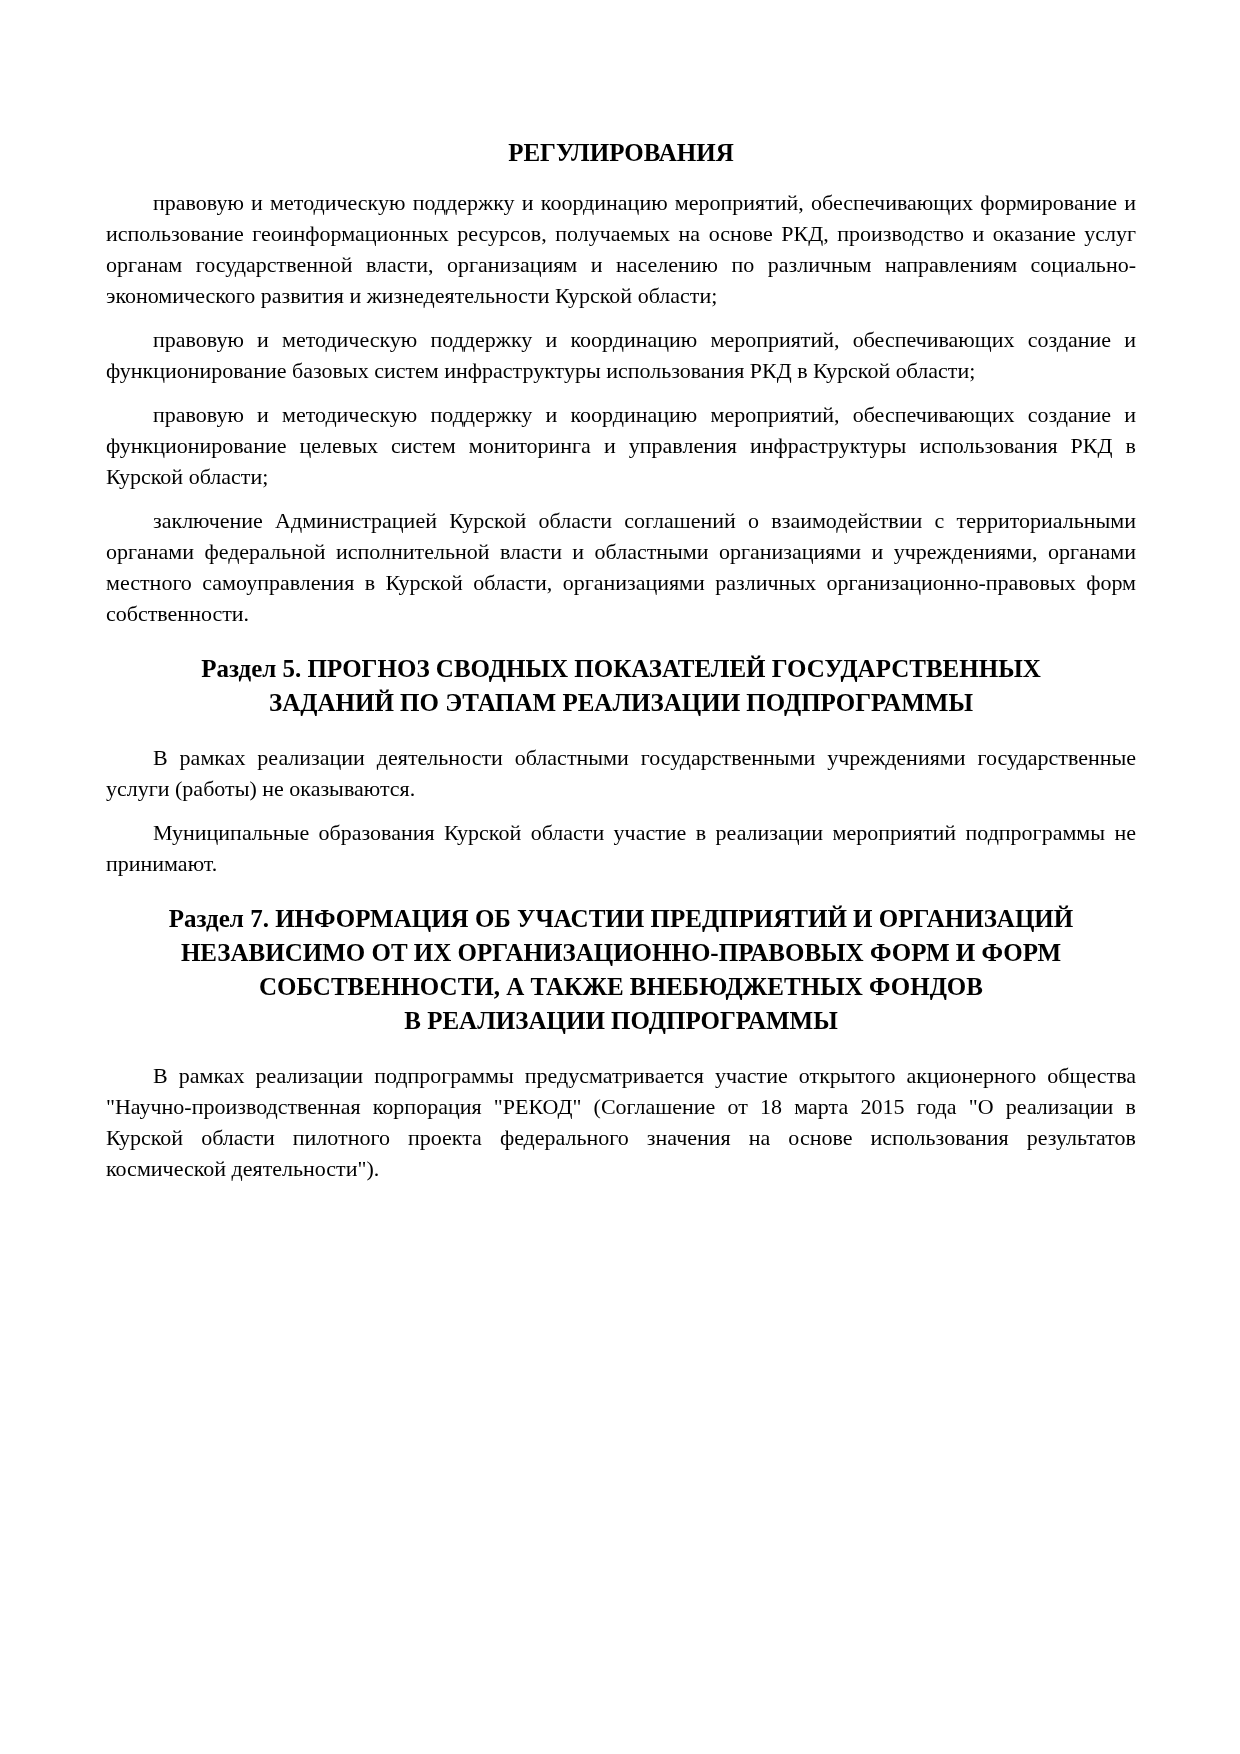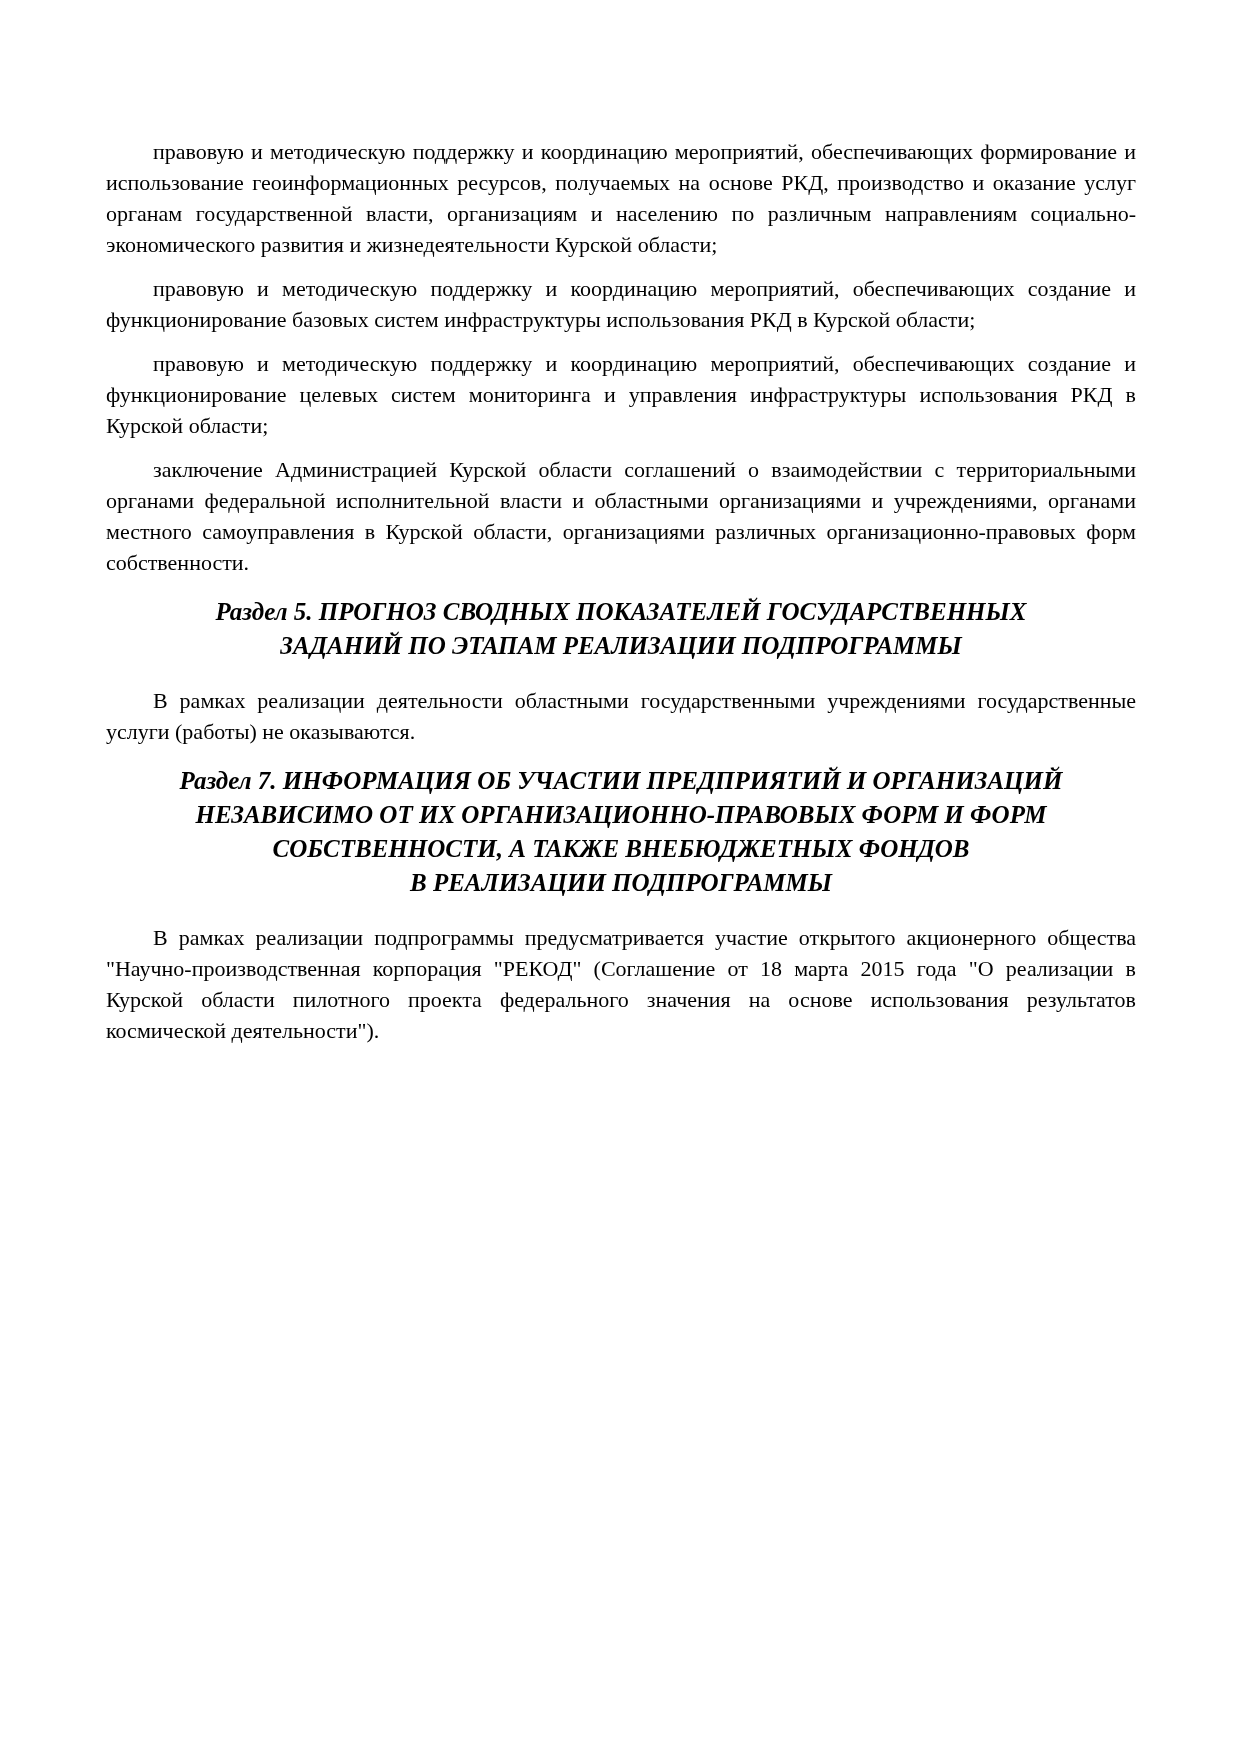--- a/index.html
+++ b/index.html
@@ -22,54 +22,55 @@
     font-weight: bold;
     text-align: center;
     margin: 0 0 18px 0;
     white-space: pre-line;
   }
   .section-heading {
     font-size: 25px;
     line-height: 34px;
     font-weight: bold;
     text-align: center;
-    margin: 17px 0 22px 0;
+    margin: 23px 0 22px 0;
     white-space: pre-line;
-    font-style: italic;
   }
   .para {
     font-size: 22px;
     line-height: 31px;
     text-align: justify;
     text-indent: 47px;
     margin: 0 0 13px 0;
   }
 </style>
 </head>
 <body>
 
 <div class="page">
 
+  <div class="doc-title">РЕГУЛИРОВАНИЯ</div>
 
 
 
   <p class="para">правовую и методическую поддержку и координацию мероприятий, обеспечивающих формирование и использование геоинформационных ресурсов, получаемых на основе РКД, производство и оказание услуг органам государственной власти, организациям и населению по различным направлениям социально-экономического развития и жизнедеятельности Курской области;</p>
 
   <p class="para">правовую и методическую поддержку и координацию мероприятий, обеспечивающих создание и функционирование базовых систем инфраструктуры использования РКД в Курской области;</p>
 
   <p class="para">правовую и методическую поддержку и координацию мероприятий, обеспечивающих создание и функционирование целевых систем мониторинга и управления инфраструктуры использования РКД в Курской области;</p>
 
   <p class="para">заключение Администрацией Курской области соглашений о взаимодействии с территориальными органами федеральной исполнительной власти и областными организациями и учреждениями, органами местного самоуправления в Курской области, организациями различных организационно-правовых форм собственности.</p>
 
   <h2 class="section-heading">Раздел 5. ПРОГНОЗ СВОДНЫХ ПОКАЗАТЕЛЕЙ ГОСУДАРСТВЕННЫХ
 ЗАДАНИЙ ПО ЭТАПАМ РЕАЛИЗАЦИИ ПОДПРОГРАММЫ</h2>
 
   <p class="para">В рамках реализации деятельности областными государственными учреждениями государственные услуги (работы) не оказываются.</p>
 
 
+  <p class="para">Муниципальные образования Курской области участие в реализации мероприятий подпрограммы не принимают.</p>
 
   <h2 class="section-heading">Раздел 7. ИНФОРМАЦИЯ ОБ УЧАСТИИ ПРЕДПРИЯТИЙ И ОРГАНИЗАЦИЙ
 НЕЗАВИСИМО ОТ ИХ ОРГАНИЗАЦИОННО-ПРАВОВЫХ ФОРМ И ФОРМ
 СОБСТВЕННОСТИ, А ТАКЖЕ ВНЕБЮДЖЕТНЫХ ФОНДОВ
 В РЕАЛИЗАЦИИ ПОДПРОГРАММЫ</h2>
 
   <p class="para">В рамках реализации подпрограммы предусматривается участие открытого акционерного общества "Научно-производственная корпорация "РЕКОД" (Соглашение от 18 марта 2015 года "О реализации в Курской области пилотного проекта федерального значения на основе использования результатов космической деятельности").</p>
 
 </div>
 

